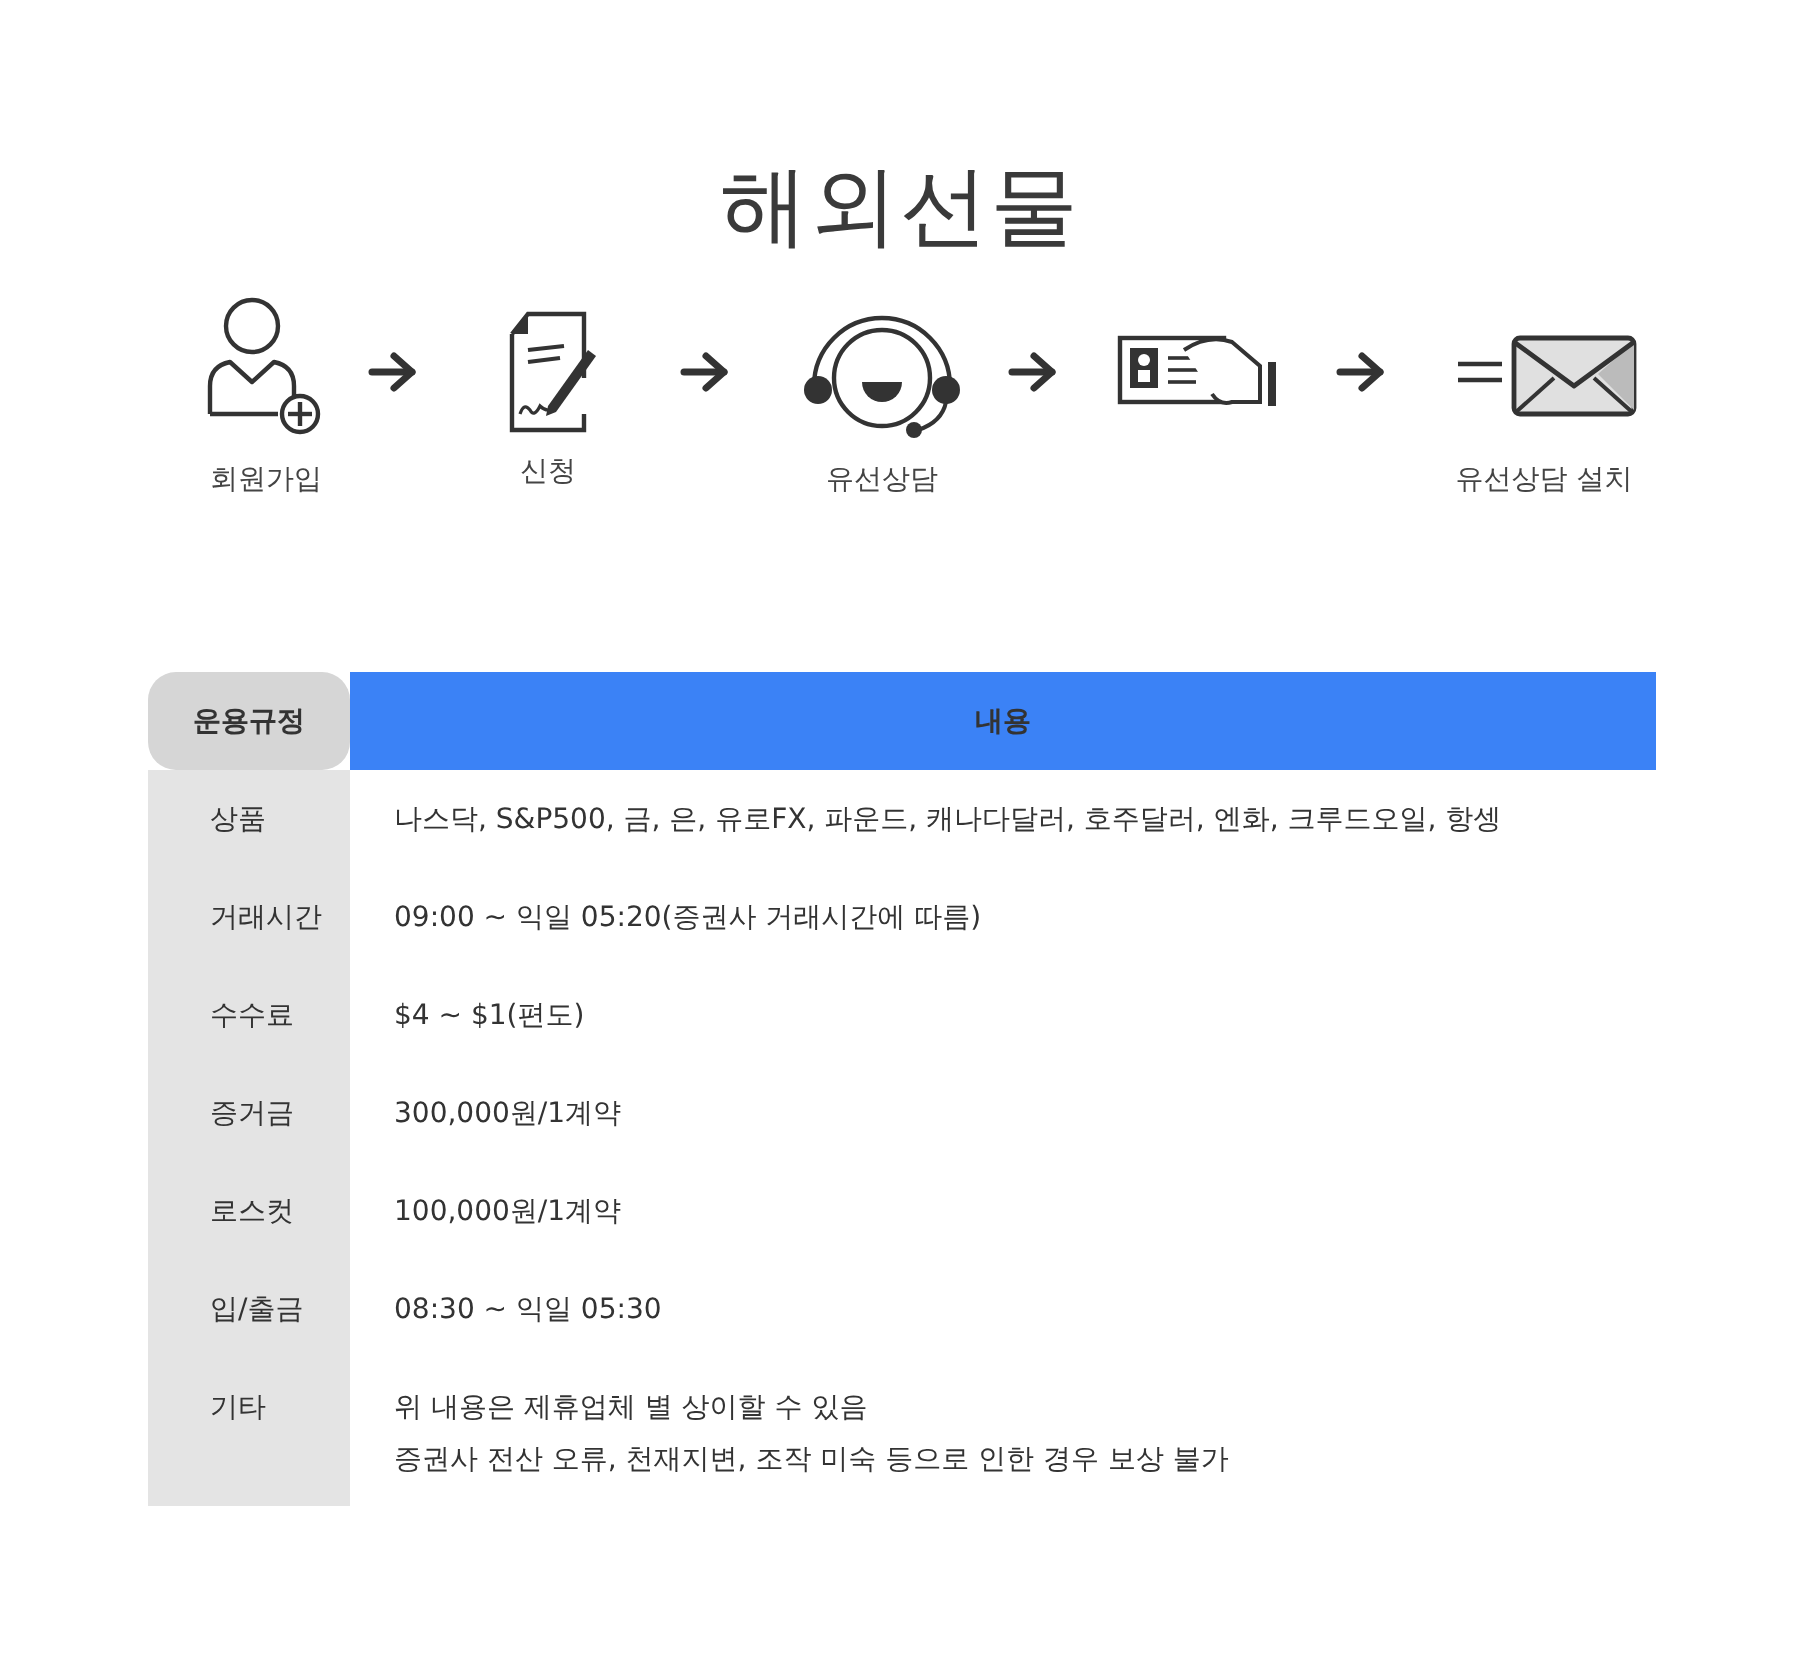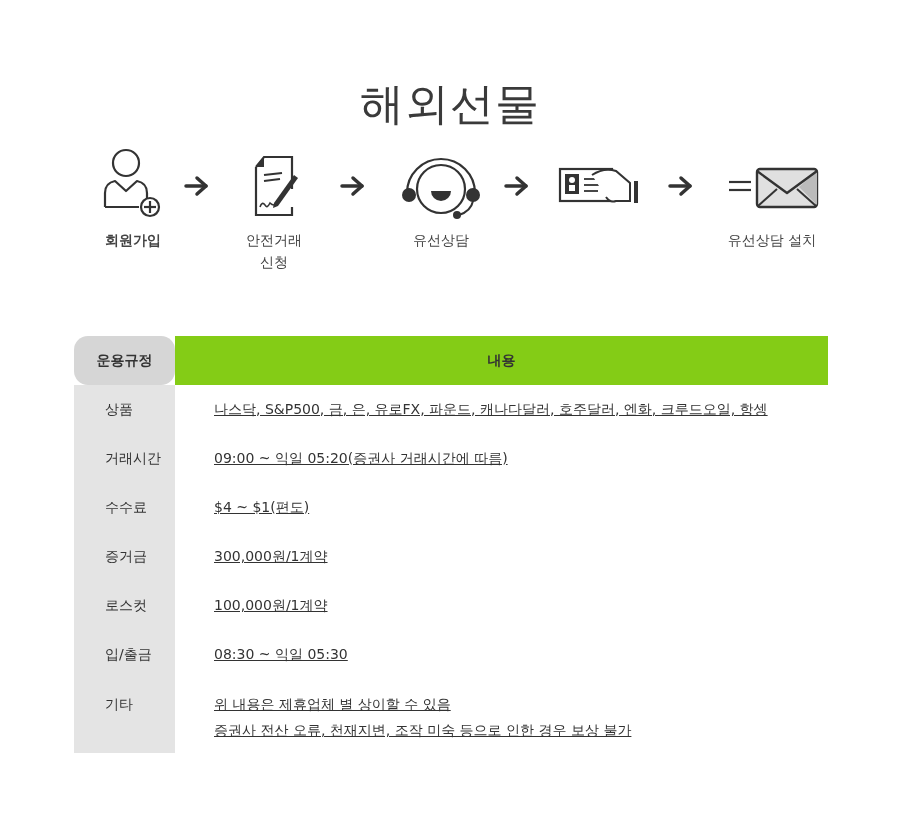--- a/index.html
+++ b/index.html
@@ -15,38 +15,38 @@
   .step { position: absolute; top: 0; width: 140px; text-align: center; }
   .step .icon { display: block; margin: 0 auto; height: 80px; }
   .step .label { display: block; font-size: 14px; color: #444; line-height: 22px; margin-top: 4px; }
   .arrow { position: absolute; top: 30px; width: 26px; height: 22px; }
 
   .rules-table {
     position: absolute; top: 336px; left: 74px; width: 754px;
     border-collapse: collapse; font-size: 14px; color: #333;
   }
   .rules-table th {
-    height: 49px; font-weight: bold; font-size: 14px; color: #333; background: #84cc16; text-align: center;
+    height: 49px; font-weight: bold; font-size: 14px; color: #333; background: #3b82f6; text-align: center;
   }
   .rules-table th.col-a { background: #d6d6d6; width: 101px; border-radius: 14px; }
   .rules-table td { height: 49px; vertical-align: middle; }
   .rules-table td.key { background: #e4e4e4; padding-left: 31px; width: 101px; }
-  .rules-table td.val { padding-left: 39px; text-decoration: underline; }
+  .rules-table td.val { padding-left: 22px; }
   .rules-table tr.last td { vertical-align: top; padding-top: 12px; height: 74px; }
   .rules-table tr.last td.val div { line-height: 26px; }
   .rules-table tr.last td.key { line-height: 26px; }
 </style>
 </head>
 <body>
 
 <h1 class="page-title">해외선물</h1>
 
 <div class="steps">
 
-  <div class="step" style="left:63px;font-weight:bold;">
+  <div class="step" style="left:63px;">
     <svg class="icon" width="80" height="80" viewBox="0 0 80 80">
       <circle cx="33" cy="18" r="13" fill="none" stroke="#333" stroke-width="2.2"></circle>
       <path d="M12 62 V48 Q12 38 22 36 L33 46 L44 36 Q54 38 54 48 V55" fill="none" stroke="#333" stroke-width="2.2" stroke-linejoin="round"></path>
       <line x1="12" y1="62" x2="46" y2="62" stroke="#333" stroke-width="2.2"></line>
       <circle cx="57" cy="62" r="9" fill="#fff" stroke="#333" stroke-width="2.2"></circle>
       <line x1="57" y1="56" x2="57" y2="68" stroke="#333" stroke-width="2.2"></line>
       <line x1="51" y1="62" x2="63" y2="62" stroke="#333" stroke-width="2.2"></line>
     </svg>
     <span class="label">회원가입</span>
   </div>
@@ -59,21 +59,20 @@
   <div class="step" style="left:204px;">
     <svg class="icon" width="80" height="80" viewBox="0 0 80 80">
       <path d="M22 22 L30 12 H58 V44" fill="none" stroke="#333" stroke-width="2.2"></path>
       <path d="M22 22 V70 H58 V62" fill="none" stroke="#333" stroke-width="2.2"></path>
       <path d="M22 22 H30 V12 Z" fill="#333"></path>
       <line x1="30" y1="30" x2="48" y2="28" stroke="#333" stroke-width="2"></line>
       <line x1="30" y1="36" x2="46" y2="34" stroke="#333" stroke-width="2"></line>
       <path d="M40 58 L60 30 L64 33 L44 61 L39 63 Z" fill="#333"></path>
       <path d="M26 62 Q28 56 31 60 Q33 64 36 58 Q38 60 40 60" fill="none" stroke="#333" stroke-width="1.6"></path>
     </svg>
-    <span class="label">안전거래</span>
     <span class="label" style="margin-top:0;">신청</span>
   </div>
 
   <svg class="arrow" style="left:340px;" viewBox="0 0 26 22">
     <line x1="2" y1="11" x2="22" y2="11" stroke="#333" stroke-width="3.5" stroke-linecap="round"></line>
     <polyline points="13,3 22,11 13,19" fill="none" stroke="#333" stroke-width="3.5" stroke-linecap="round" stroke-linejoin="round"></polyline>
   </svg>
 
   <div class="step" style="left:371px;">
     <svg class="icon" width="80" height="80" viewBox="0 0 80 80">

